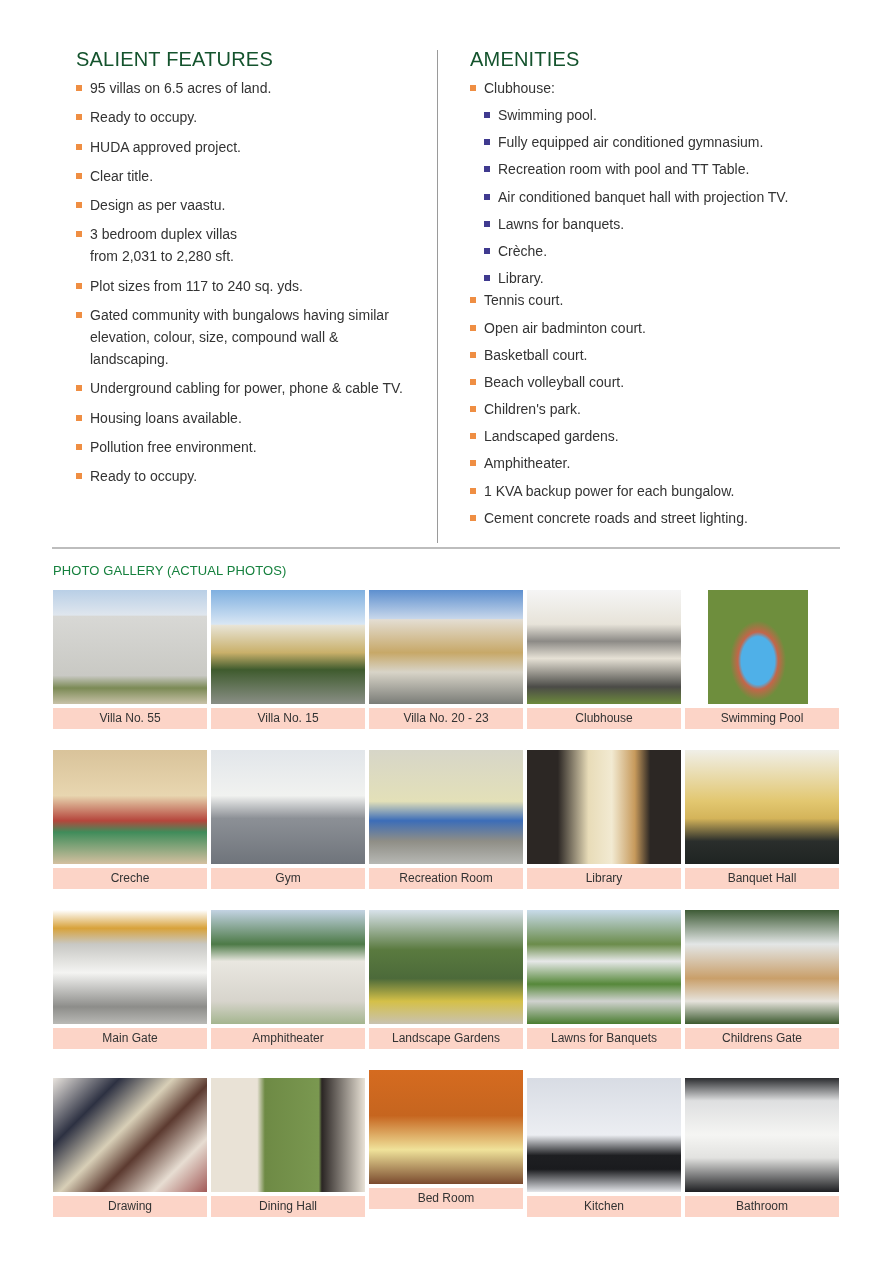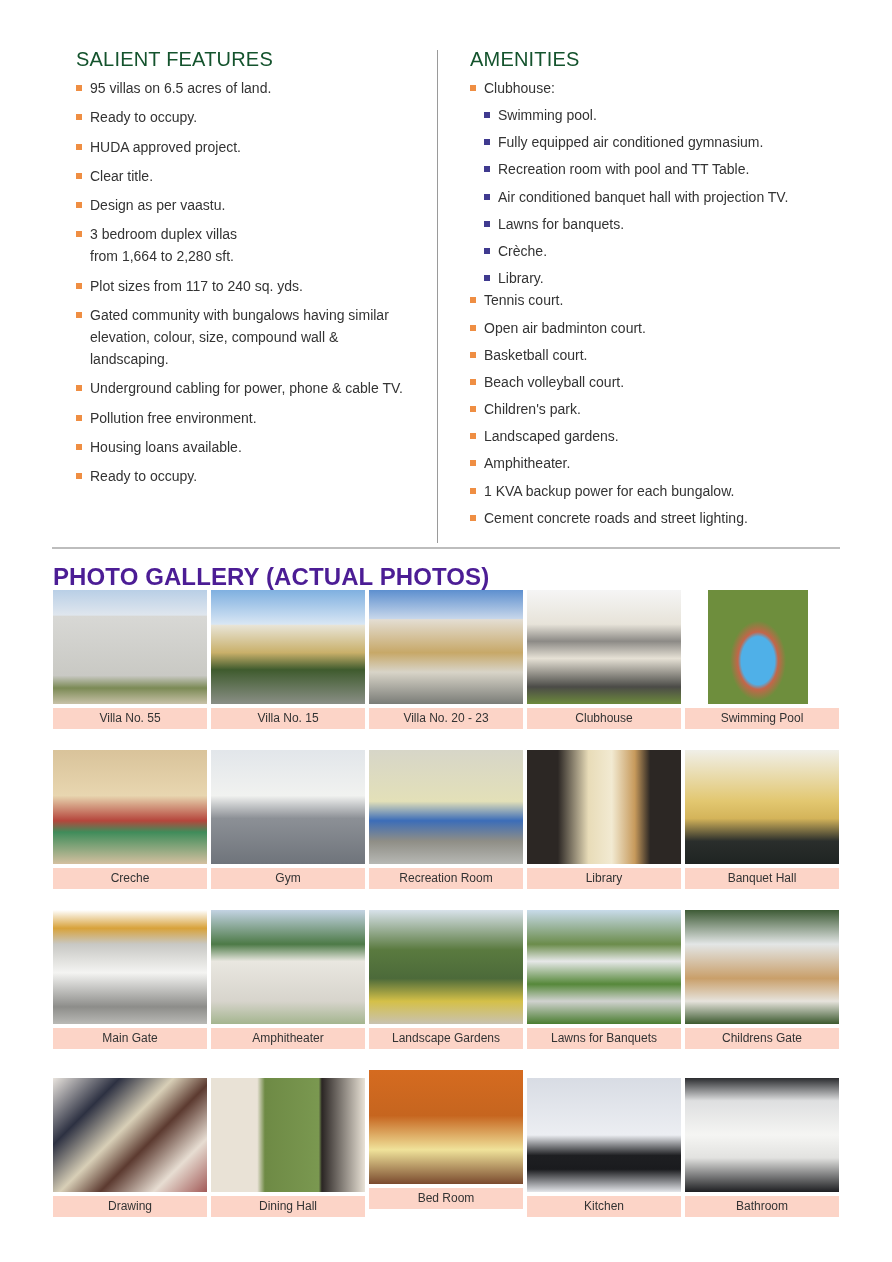--- a/index.html
+++ b/index.html
@@ -16,48 +16,48 @@
 
   ul.feat { list-style: none; }
   ul.feat li { position: relative; padding-left: 14px; font-size: 14px; line-height: 22px; color: #333; }
   ul.feat li .b { position: absolute; left: 0; top: 8px; width: 6px; height: 6px; background: #ef8e43; }
   .col-left ul.feat li { margin-bottom: 7.3px; }
   .col-right ul.amen li { margin-bottom: 5.2px; }
   ul.sub { list-style: none; margin-top: 5px; }
   ul.sub li { position: relative; padding-left: 14px; font-size: 14px; line-height: 22px; color: #333; margin-bottom: 5.2px; margin-left: 14px; }
   ul.sub li .b { position: absolute; left: 0; top: 8px; width: 6px; height: 6px; background: #3f3a8f; }
 
-  .gallery-title { position: absolute; left: 53px; top: 563px; font-size: 24px; color: #4c1d95; font-weight: bold; letter-spacing: 0.1px; }
+  .gallery-title { position: absolute; left: 53px; top: 563px; font-size: 13px; color: #15803d; font-weight: normal; letter-spacing: 0.1px; }
 
   .grid { position: absolute; left: 53px; top: 590px; width: 790px; }
   .cell { position: absolute; width: 154px; }
   .photo { position: absolute; left: 0; top: 0; width: 154px; overflow: hidden; }
   .cap { position: absolute; left: 0; width: 154px; height: 21px; background: #fcd4c7; font-size: 12px; color: #333; text-align: center; line-height: 21px; }
 </style>
 </head>
 <body>
 
 <div class="top">
   <div class="col-left">
     <h2 class="sec">SALIENT FEATURES</h2>
     <ul class="feat" id="sf-list">
         <li><span class="b"></span><span style="white-space: pre-line;">95 villas on 6.5 acres of land.</span></li>
         <li><span class="b"></span><span style="white-space: pre-line;">Ready to occupy.</span></li>
         <li><span class="b"></span><span style="white-space: pre-line;">HUDA approved project.</span></li>
         <li><span class="b"></span><span style="white-space: pre-line;">Clear title.</span></li>
         <li><span class="b"></span><span style="white-space: pre-line;">Design as per vaastu.</span></li>
         <li><span class="b"></span><span style="white-space: pre-line;">3 bedroom duplex villas
-from 1,664 to 2,280 sft.</span></li>
+from 2,031 to 2,280 sft.</span></li>
         <li><span class="b"></span><span style="white-space: pre-line;">Plot sizes from 117 to 240 sq. yds.</span></li>
         <li><span class="b"></span><span style="white-space: pre-line;">Gated community with bungalows having similar
 elevation, colour, size, compound wall &amp;
 landscaping.</span></li>
         <li><span class="b"></span><span style="white-space: pre-line;">Underground cabling for power, phone &amp; cable TV.</span></li>
+        <li><span class="b"></span><span style="white-space: pre-line;">Housing loans available.</span></li>
         <li><span class="b"></span><span style="white-space: pre-line;">Pollution free environment.</span></li>
-        <li><span class="b"></span><span style="white-space: pre-line;">Housing loans available.</span></li>
         <li><span class="b"></span><span style="white-space: pre-line;">Ready to occupy.</span></li>
       </ul>
   </div>
   <div class="vdivider"></div>
   <div class="col-right">
     <h2 class="sec">AMENITIES</h2>
     <ul class="feat amen">
       <li>
         <span class="b"></span>
         <span>Clubhouse:</span>

